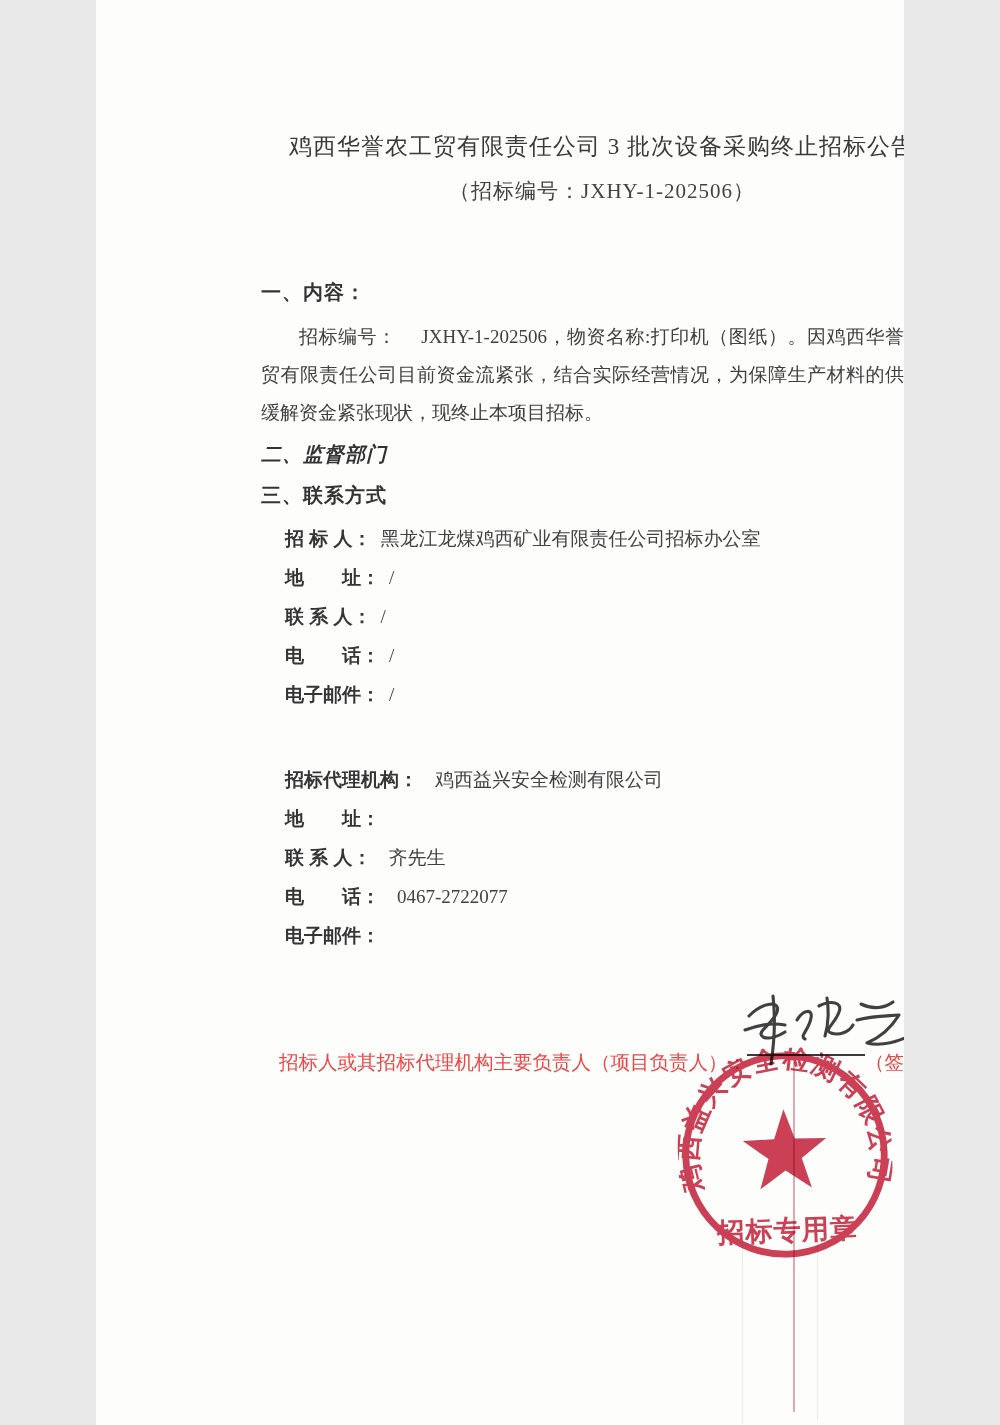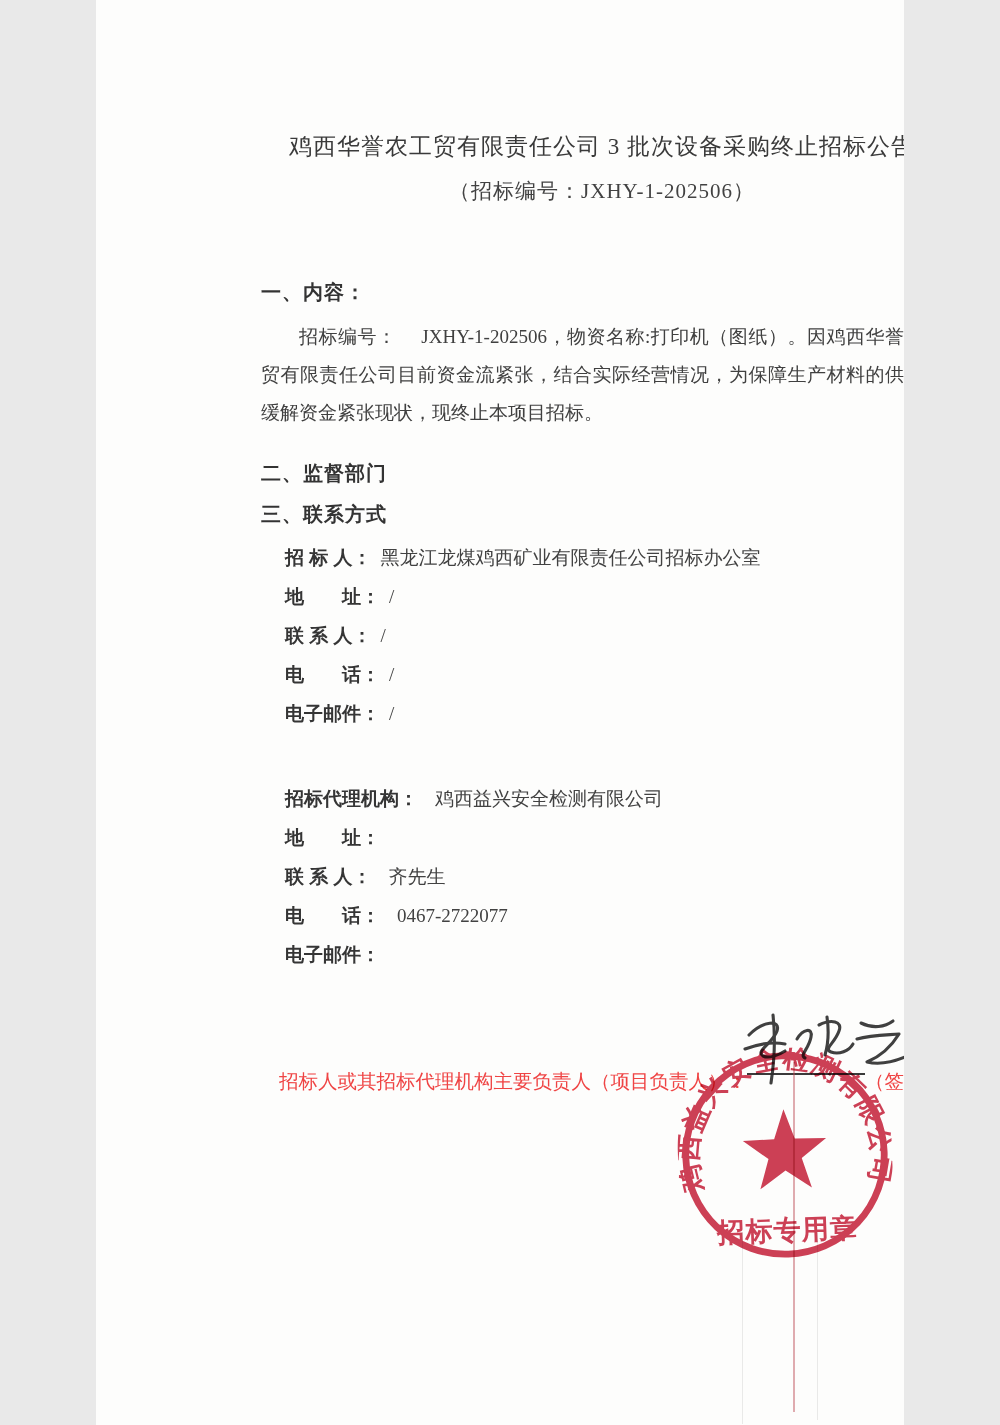--- a/index.html
+++ b/index.html
@@ -27,21 +27,21 @@
     text-align:center;
     font-size:21px; color:#424242;
     letter-spacing:1px;
   }
   .sec-heading {
     font-family:"Liberation Sans","DejaVu Sans",sans-serif;
     font-weight:bold; font-size:20px; color:#333;
     letter-spacing:1px;
   }
   .h1 { margin-top:74px; }
-  .h2 { margin-top:28px; }
+  .h2 { margin-top:9px;font-style:italic; }
   .h3 { margin-top:14px; }
   .body-par {
     font-size:19px; line-height:38px; color:#404040;
     text-align:justify; text-indent:2em;
     margin-top:12px;
   }
   .sup-par { margin-top:10px; text-align:left; }
   .contact-block { margin-top:10px; margin-left:24px; }
   .agency-block { margin-top:46px; }
   .crow {

